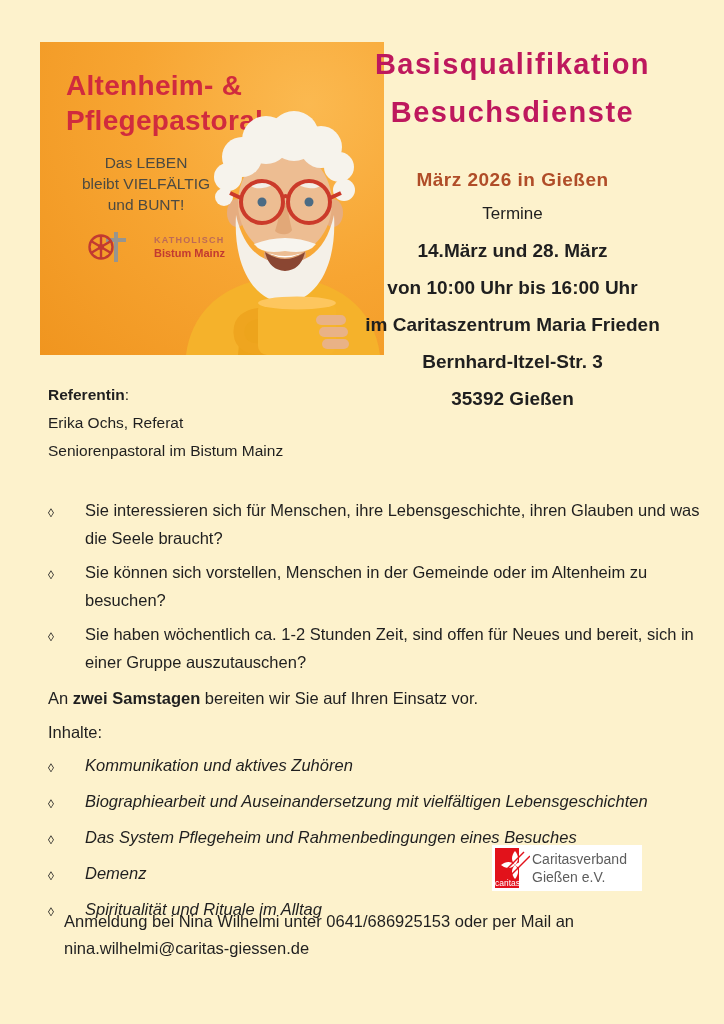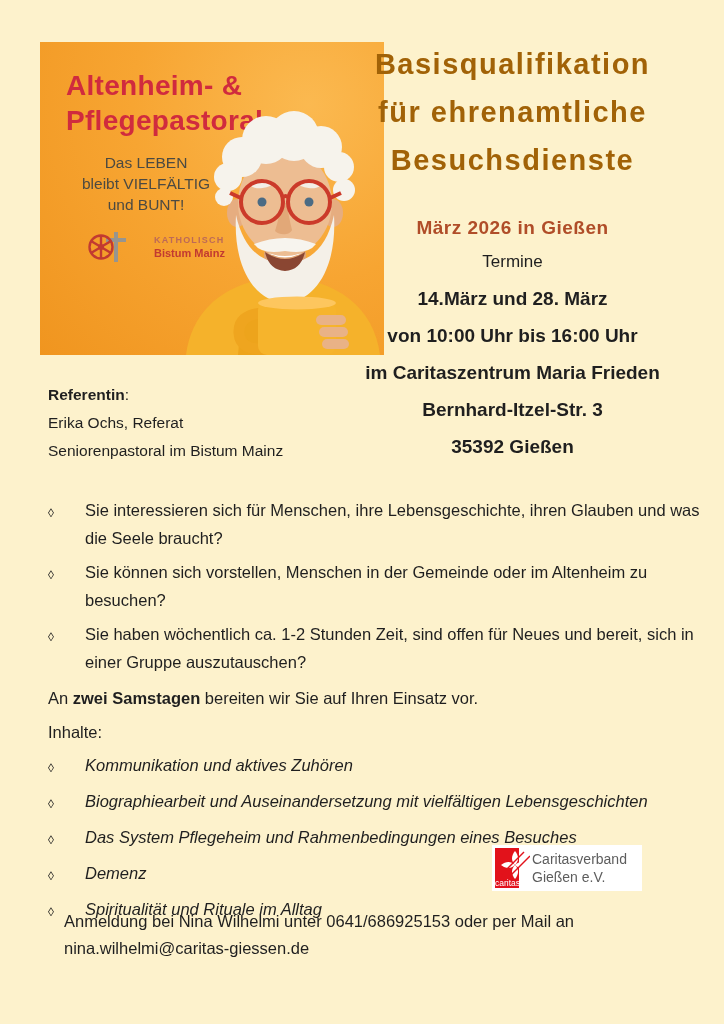--- a/index.html
+++ b/index.html
@@ -29,21 +29,21 @@
   .bistum{
     position:absolute;left:46px;top:188px;
     display:flex;align-items:center;gap:22px;
   }
   .bistum-text{line-height:13px}
   .bistum-kath{font-size:9px;font-weight:bold;letter-spacing:1.2px;color:#bd6a57}
   .bistum-mainz{font-size:11px;font-weight:bold;color:#c23a31}
   .man{position:absolute;right:-4px;bottom:0}
   
   .right-col{position:absolute;left:355px;top:40px;width:315px;text-align:center}
-  .r-title{font-size:29px;font-weight:bold;color:#a16207;line-height:48px;letter-spacing:1.5px}
+  .r-title{font-size:29px;font-weight:bold;color:#be185d;line-height:48px;letter-spacing:1.5px}
   .r-date{margin-top:33px;font-size:19px;font-weight:bold;color:#b04d28;letter-spacing:.5px}
   .r-termine{margin-top:13px;font-size:17px;color:#1f1f1f}
   .r-details{margin-top:8px}
   .r-detail{font-size:19px;font-weight:bold;line-height:37px}
   
   .referentin{position:absolute;left:48px;top:381px;font-size:15.5px;line-height:28px}
   .referentin b{font-weight:bold}
   
   .content{position:absolute;left:48px;top:496px;width:662px}
   .q-item{display:flex;margin-bottom:6px;font-size:16.5px;line-height:28px}
@@ -157,21 +157,20 @@
       <rect x="138" y="210" width="30" height="10" rx="5"></rect>
       <rect x="141" y="222" width="29" height="10" rx="5"></rect>
       <rect x="144" y="234" width="27" height="10" rx="5"></rect>
     </g>
   </svg>
 </div>
 
 <div class="right-col">
   <div class="r-title">
     <div>Basisqualifikation</div>
-    <div>für ehrenamtliche</div>
     <div>Besuchsdienste</div>
   </div>
   <div class="r-date">März 2026 in Gießen</div>
   <div class="r-termine">Termine</div>
   <div class="r-details">
     <div class="r-detail">14.März und 28. März</div>
     <div class="r-detail">von 10:00 Uhr bis 16:00 Uhr</div>
     <div class="r-detail">im Caritaszentrum Maria Frieden</div>
     <div class="r-detail">Bernhard-Itzel-Str. 3</div>
     <div class="r-detail">35392 Gießen</div>

